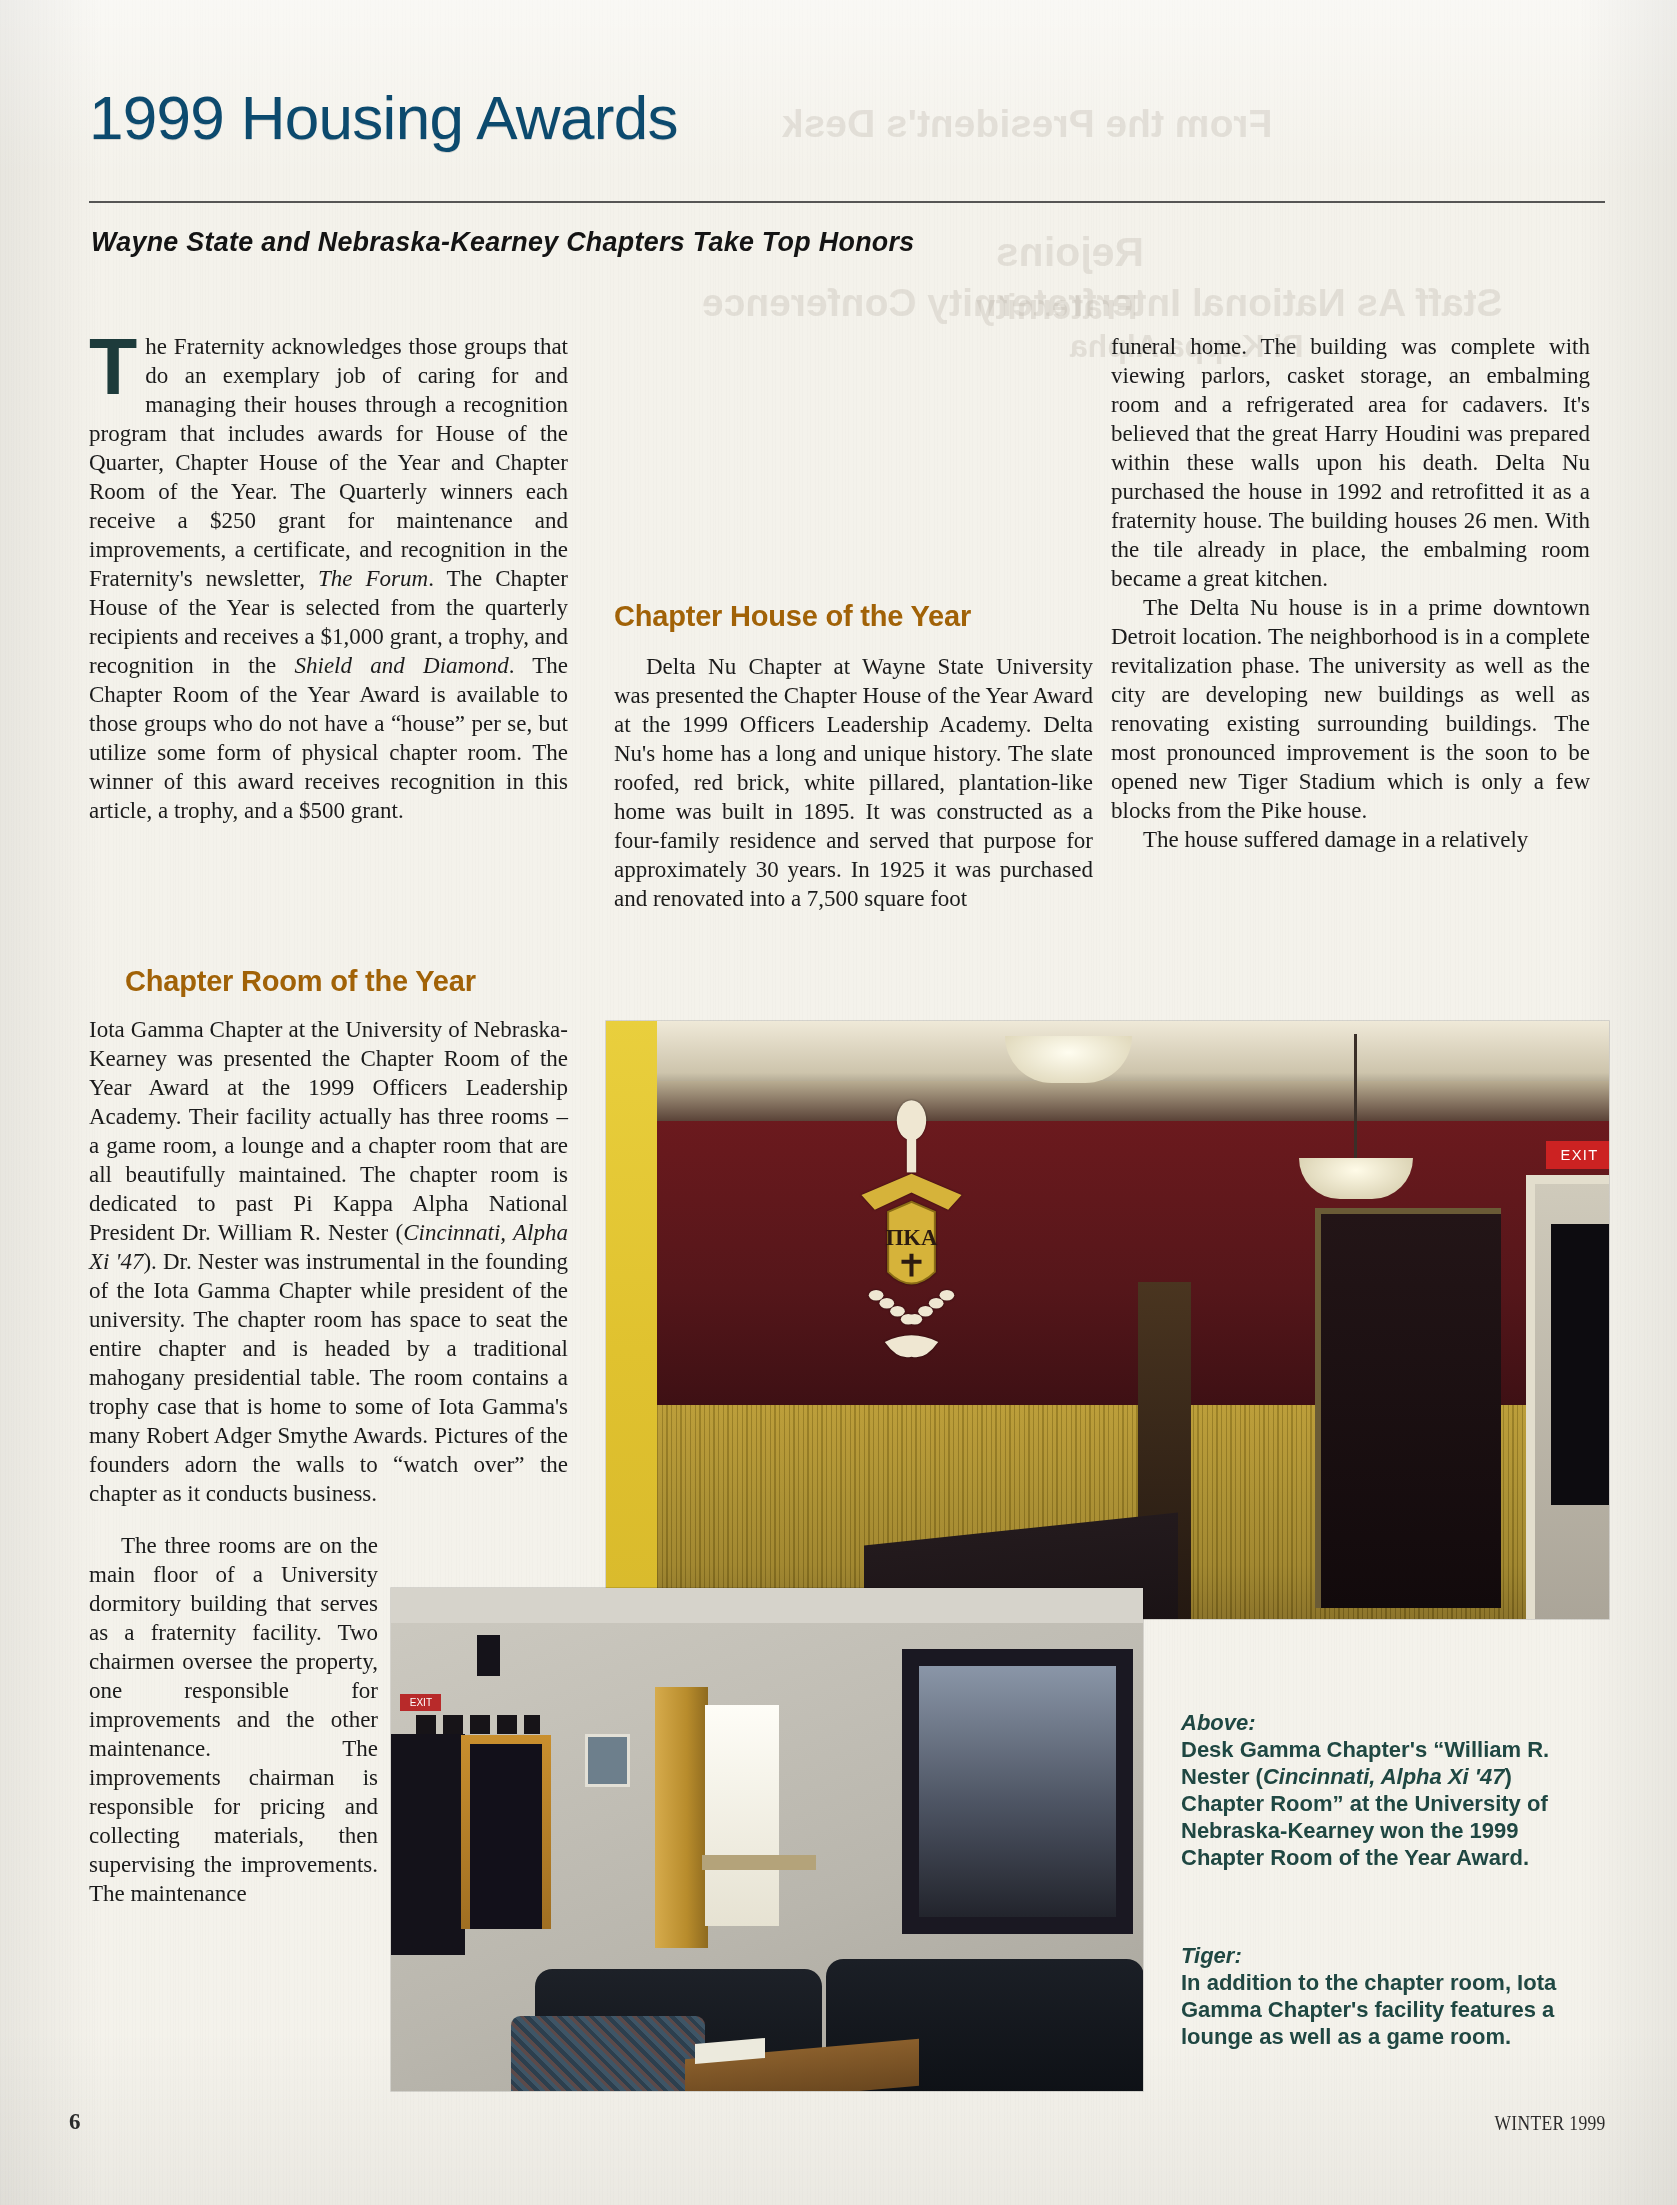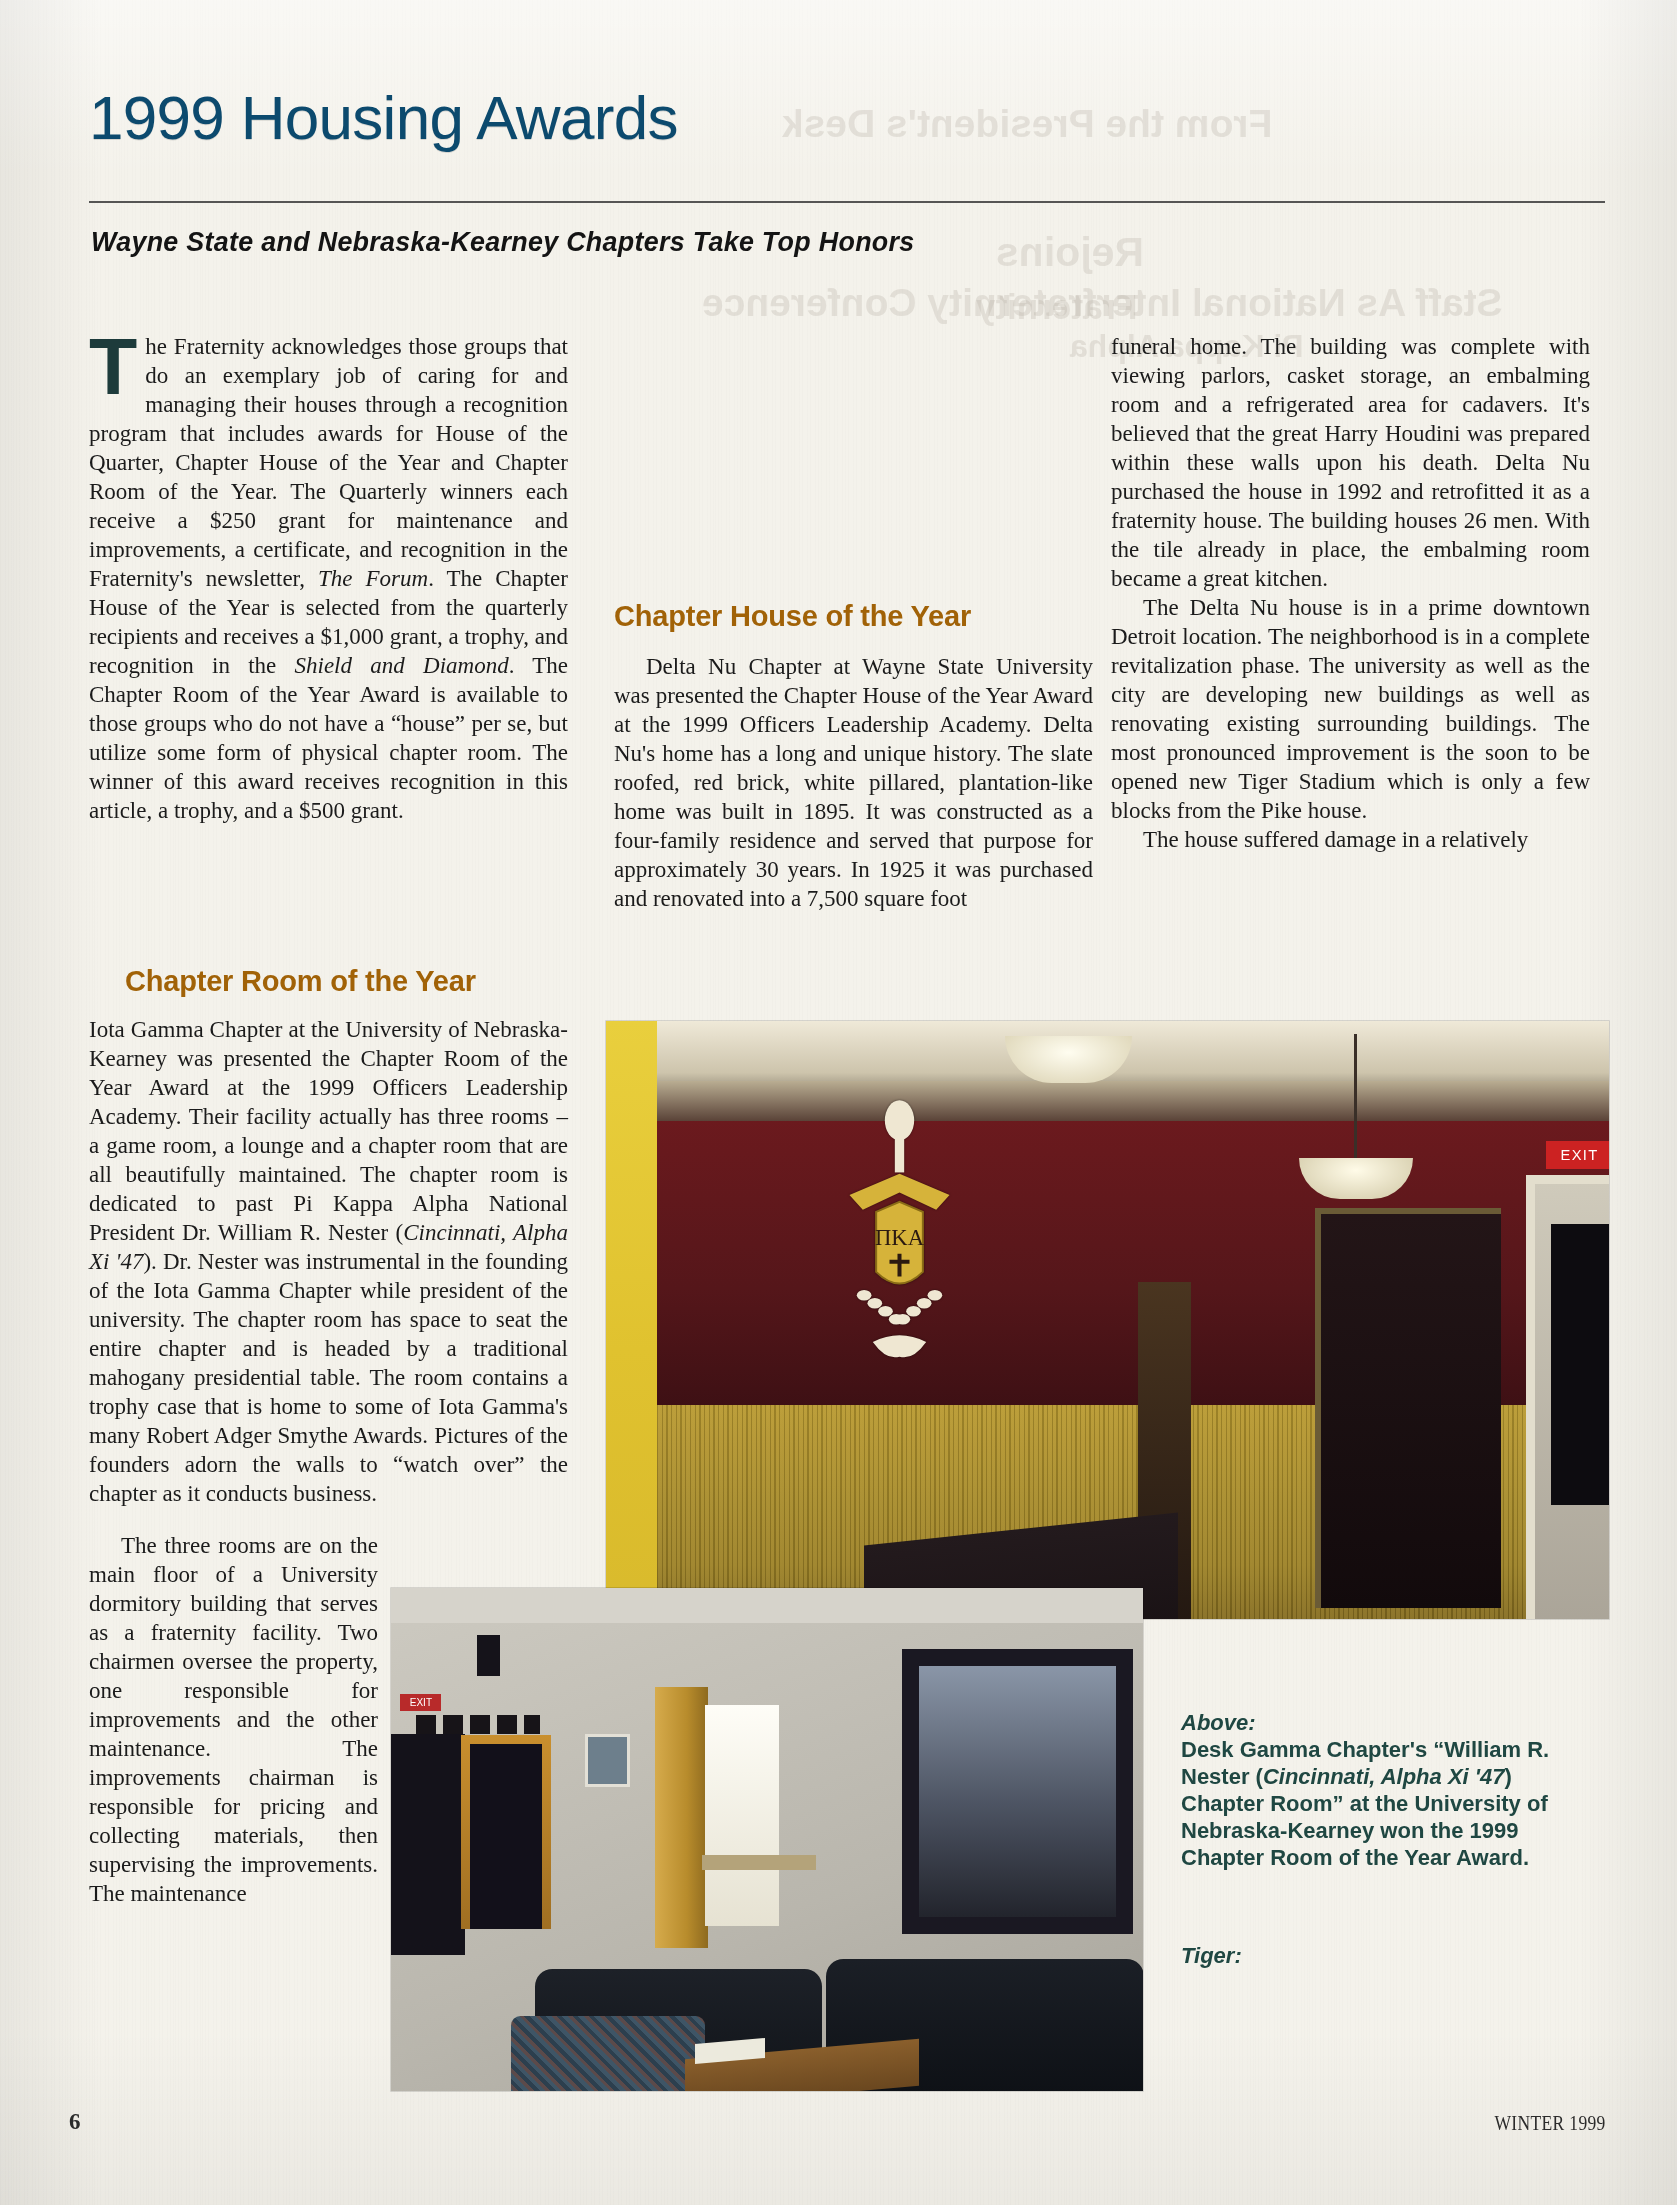--- a/index.html
+++ b/index.html
@@ -126,22 +126,22 @@
   .pm-exit{position:absolute;left:889px;top:120px;width:67px;height:28px;
     background:#c22;color:#fff;font-family:"Liberation Sans",sans-serif;
     font-size:14.7px;line-height:28px;text-align:center;letter-spacing:1.3px;}
   .pm-lamp1{position:absolute;left:348px;top:14.7px;width:127px;height:47px;
     background:radial-gradient(ellipse at 50% 35%,#fffdf0,#d8cfae);
     border-radius:0 0 64px 64px;}
   .pm-lamp2-cord{position:absolute;left:697px;top:13.4px;width:2.7px;height:127px;background:#3a2f28;}
   .pm-lamp2{position:absolute;left:642px;top:137px;width:114px;height:41px;
     background:radial-gradient(ellipse at 50% 30%,#fffbe8,#cfc6a3);
     border-radius:0 0 57px 57px;}
-  .pm-crest{position:absolute;left:179px;top:74px;width:127px;height:287px;
-    filter:drop-shadow(0 0 1.3px rgba(0,0,0,.5));}
+  .pm-crest{position:absolute;left:191px;top:74px;width:127px;height:287px;
+    filter:drop-shadow(0 0 1.3px rgba(0,0,0,.5));font-weight:bold;}
   .pm-table{position:absolute;left:207px;top:508px;width:314px;height:201px;
     background:linear-gradient(180deg,#231a1d,#120c0e);
     transform:skewY(-6deg);}
   .pm-chairs{position:absolute;left:87px;top:555px;width:896px;height:388px;}
   .pm-cabinet{position:absolute;left:481px;top:261px;width:53px;height:341px;
     background:linear-gradient(180deg,#4a3520,#231811);}
 
   
   .photo-lounge{left:391px;top:1588px;width:752px;height:503px;
     box-shadow:0 0 0 0.7px rgba(0,0,0,.18);background:#c9c6bc;}
@@ -420,20 +420,20 @@
     <div class="pl-chair"></div>
     <div class="pl-table"></div>
     <div class="pl-paper"></div>
   </div>
 
   <div class="caption cap-above">
     <span class="lead">Above:</span><span>Desk Gamma Chapter's “William R. Nester (</span><em>Cincinnati, Alpha Xi '47</em><span>) Chapter Room” at the University of Nebraska-Kearney won the 1999 Chapter Room of the Year Award.</span>
   </div>
 
   <div class="caption cap-left">
-    <span class="lead">Tiger:</span>
+    <span class="lead">Tiger:</span><span>In addition to the chapter room, Iota Gamma Chapter's facility features a lounge as well as a game room.</span>
   </div>
 
   <div class="folio">6</div>
   <div class="issue">WINTER 1999</div>
 
 </div>
 
 
 </body></html>

